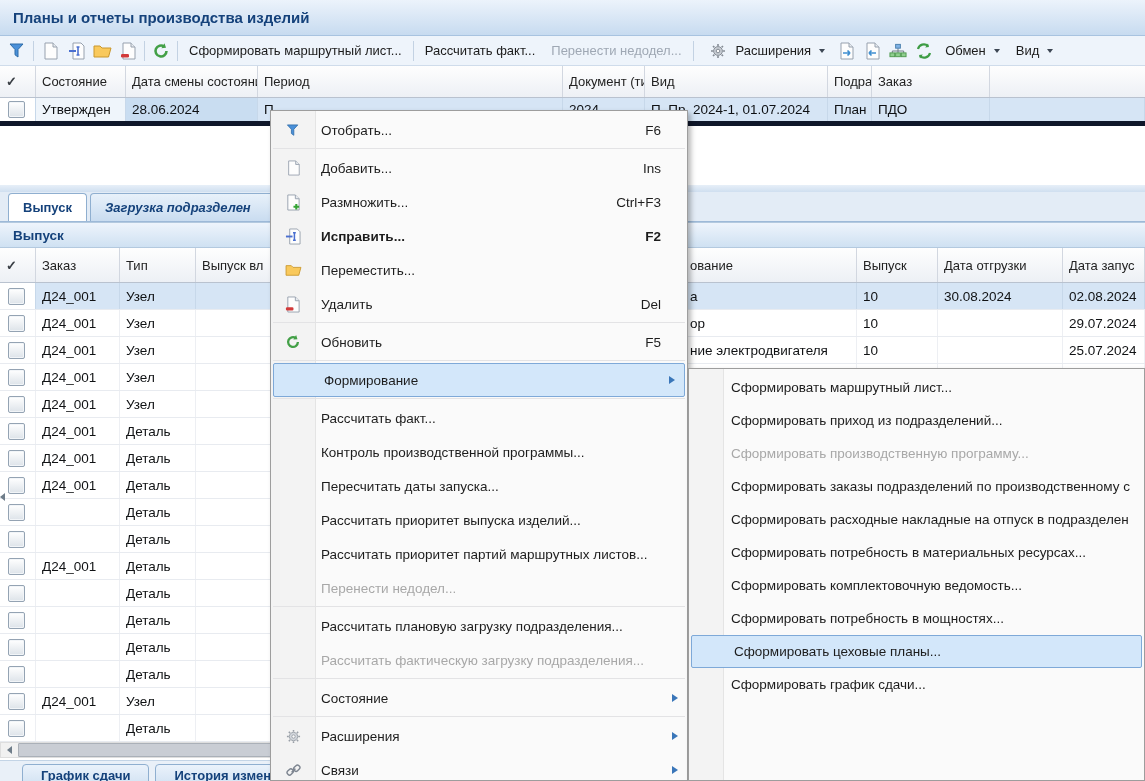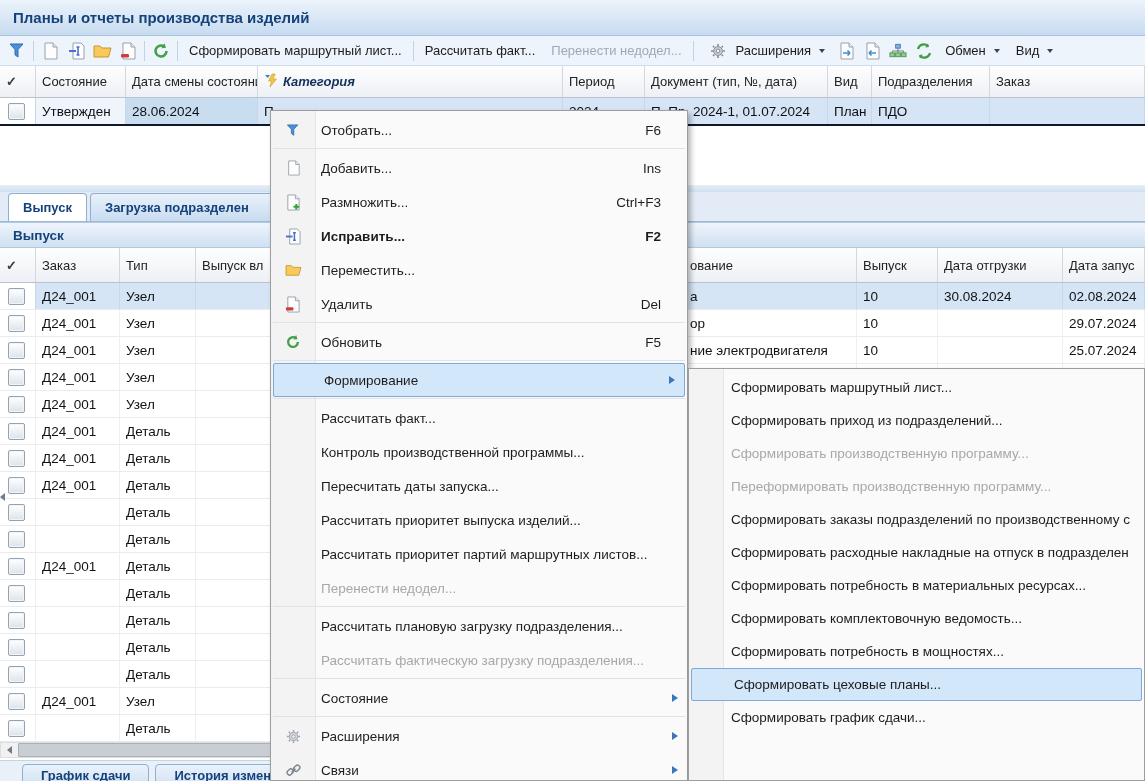--- a/index.html
+++ b/index.html
@@ -27,40 +27,40 @@
   .th{border-right:1px solid #d2d7e0;display:flex;align-items:center;padding:0 6px;
       font-size:13px;color:#222;overflow:hidden;white-space:nowrap;box-sizing:border-box;}
   .hdr{background:linear-gradient(#fefefe,#edf0f5);border-bottom:1px solid #b9c2cf;display:grid;}
   .thead{left:0;top:66px;width:1145px;height:32px;
      grid-template-columns:36px 90px 132px 305px 82px 183px 44px 118px 1fr;}
   .th.cat{font-weight:bold;font-style:italic;gap:4px;color:#14315e;}
   .chk{color:#3a3f45;font-weight:bold;}
 
   .trow{left:0;top:98px;width:1145px;height:28px;display:grid;
      grid-template-columns:36px 90px 132px 305px 82px 183px 44px 118px 1fr;
-     background:#d6e5f5;border-bottom:2px solid #0f172a;}
+     background:#d6e5f5;border-bottom:5px solid #0f172a;}
   .td{padding:0 6px;display:flex;align-items:center;font-size:13.5px;color:#0e1013;
       border-right:1px solid #c7d8ea;overflow:hidden;white-space:nowrap;box-sizing:border-box;}
   .td.cbcell,.bd.cbcell{background:#fff;padding-left:8px;}
   .td.lighter{background:#eff5fb;}
   .td.focus{background:#c9ddf1;}
   .cb{width:15px;height:15px;border:1px solid #94a3b3;border-radius:2px;flex:none;
       background:linear-gradient(#ffffff,#dde3e9);box-shadow:inset 0 0 0 1px #f2f5f8;}
 
   .tempty{left:0;top:126px;width:1145px;height:59px;background:#fff;}
   .hdivider{left:0;top:185px;width:1145px;height:7px;background:linear-gradient(#e7eff8,#cfdff0);}
 
   
   .tabstrip{left:0;top:192px;width:1145px;height:30px;background:#e3ecf6;
     border-bottom:1px solid #9db9d8;display:flex;align-items:flex-end;padding-left:8px;gap:3px;}
   .tab{height:28px;padding:0 14px;display:flex;align-items:center;font-size:13px;font-weight:bold;
     color:#15427b;border:1px solid #8fafd0;border-bottom:none;border-radius:4px 4px 0 0;
     white-space:nowrap;overflow:hidden;box-sizing:border-box;}
   .tab.active{background:#fff;}
-  .tab.inactive{background:linear-gradient(#e8f1fa,#c9dcf0);width:215px;}
+  .tab.inactive{background:linear-gradient(#e8f1fa,#c9dcf0);width:215px;font-style:italic;}
 
   .section{left:0;top:222px;width:1145px;height:26px;
     background:linear-gradient(#eef4fc,#cfe1f2);border-top:1px solid #b3c9df;border-bottom:1px solid #b3c9df;
     display:flex;align-items:center;padding-left:13px;font-weight:bold;font-size:13.5px;color:#15427b;}
 
   .bhead{left:0;top:248px;width:1145px;height:35px;
     grid-template-columns:36px 84px 76px 199px 462px 81px 125px 1fr;}
   .th.nameh{padding-left:295px;}
 
   .brows{left:0;top:283px;width:1145px;height:459px;background:#fff;overflow:hidden;}
@@ -228,27 +228,20 @@
 <div class="abs hdr thead">
   <div class="th chk">
       <span>✓</span>
     </div>
   <div class="th">
       <span>Состояние</span>
     </div>
   <div class="th">
       <span>Дата смены состояния</span>
     </div>
-  <div class="th cat">
-    <span><svg width="15" height="15" viewBox="0 0 15 15">
-          <path d="M1 2h5L3.8 5Z" fill="#3f7fc4"></path>
-          <path d="M8 1 4.5 8h3L6 14l6.5-8H9L11.2 1Z" fill="#f6c445" stroke="#c79a22" stroke-width="0.6"></path>
-        </svg></span>
-    <span>Категория</span>
-  </div>
   <div class="th">
       <span>Период</span>
     </div>
   <div class="th">
       <span>Документ (тип, №, дата)</span>
     </div>
   <div class="th">
       <span>Вид</span>
     </div>
   <div class="th">
@@ -944,24 +937,20 @@
       <span class="mi-lb">Сформировать маршрутный лист...</span>
     </div>
     <div class="mi">
       <span class="mi-ic"></span>
       <span class="mi-lb">Сформировать приход из подразделений...</span>
     </div>
     <div class="mi disabled">
       <span class="mi-ic"></span>
       <span class="mi-lb">Сформировать производственную программу...</span>
     </div>
-    <div class="mi disabled">
-      <span class="mi-ic"></span>
-      <span class="mi-lb">Переформировать производственную программу...</span>
-    </div>
     <div class="mi">
       <span class="mi-ic"></span>
       <span class="mi-lb">Сформировать заказы подразделений по производственному с</span>
     </div>
     <div class="mi">
       <span class="mi-ic"></span>
       <span class="mi-lb">Сформировать расходные накладные на отпуск в подразделен</span>
     </div>
     <div class="mi">
       <span class="mi-ic"></span>

